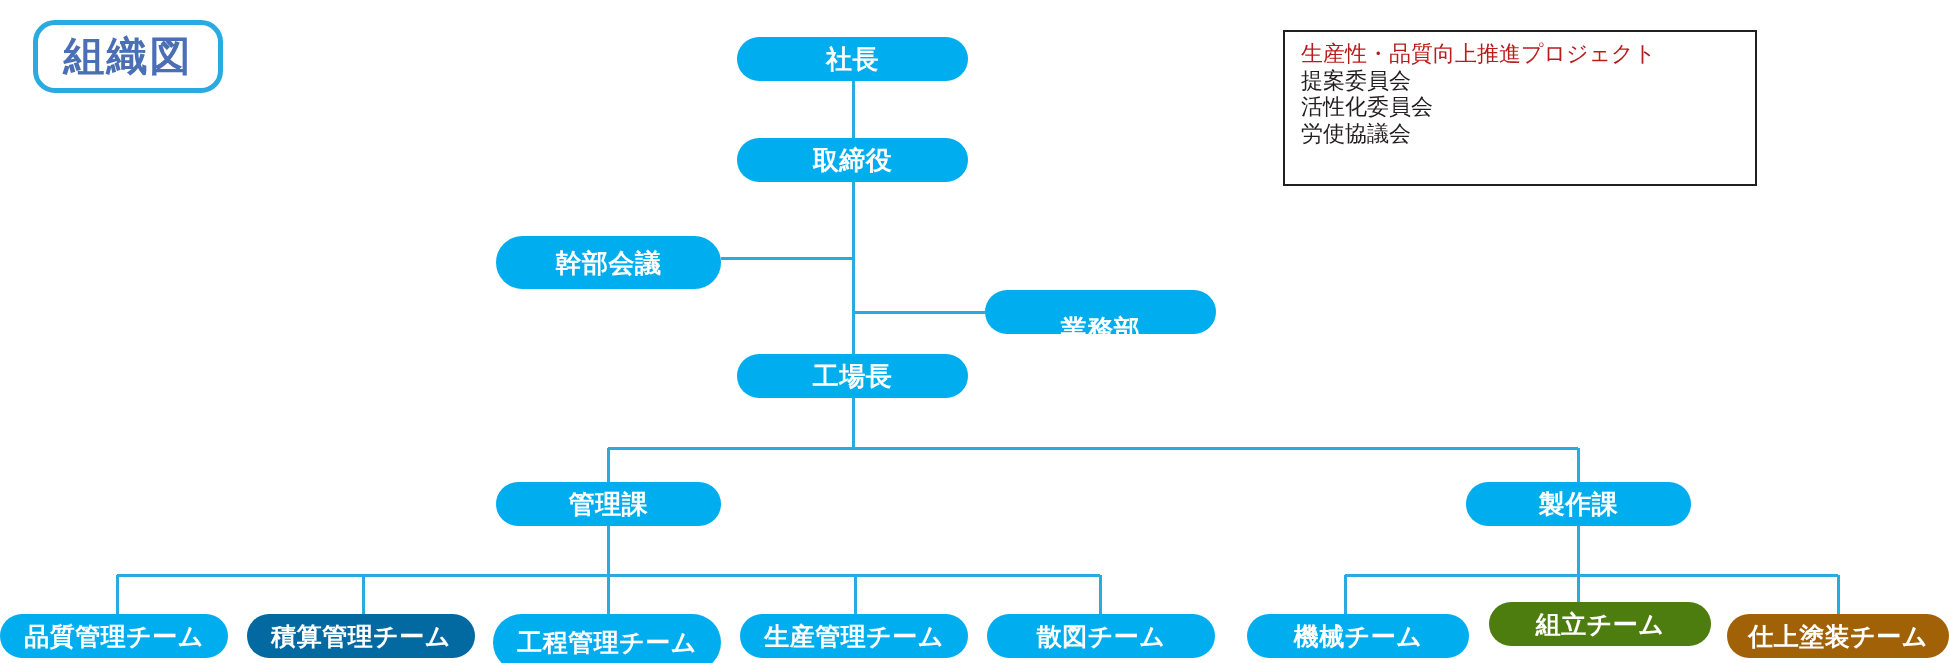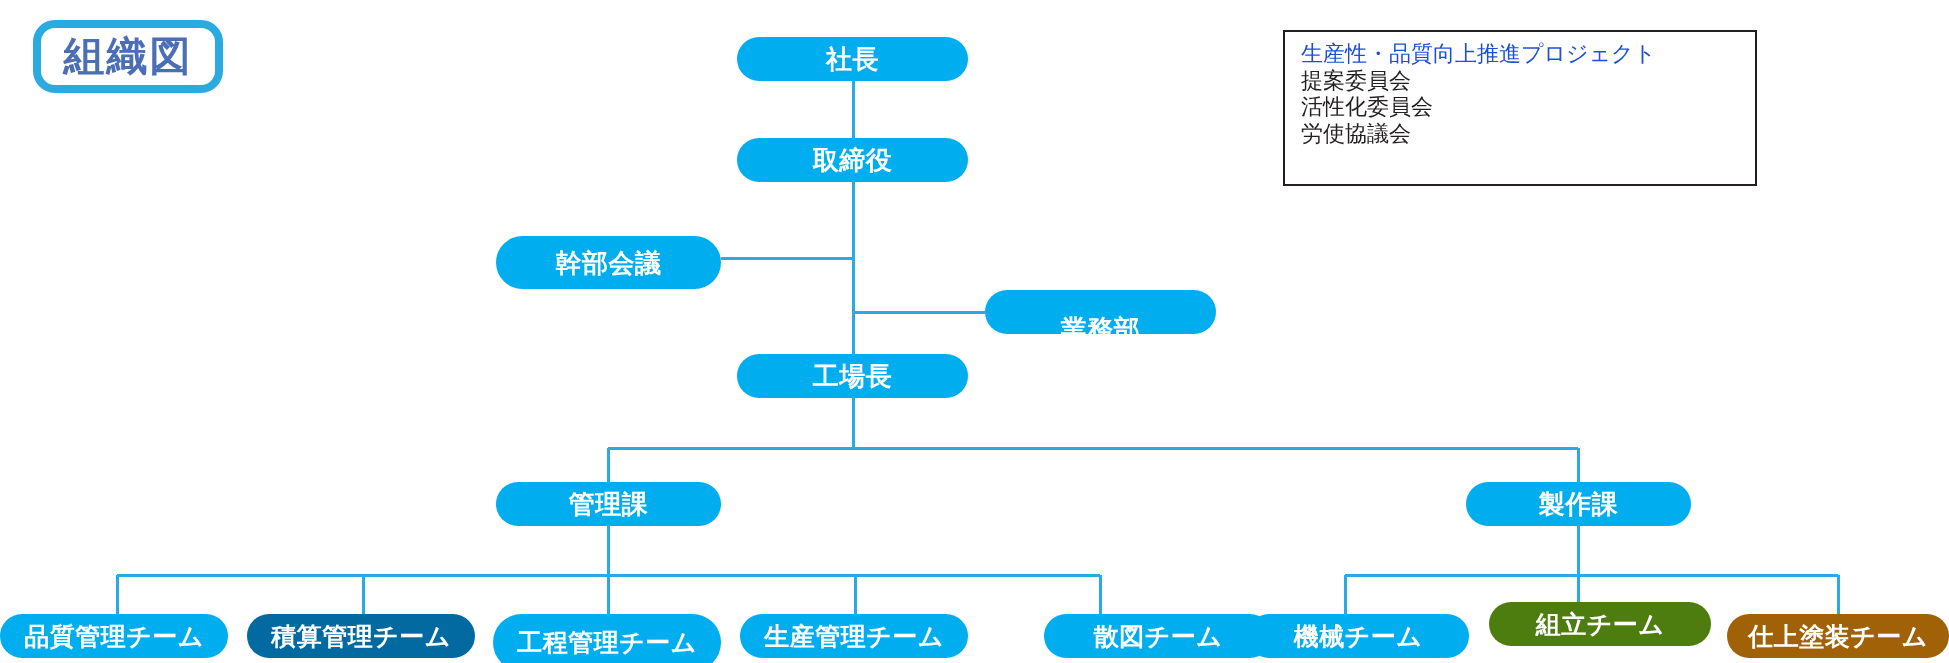--- a/index.html
+++ b/index.html
@@ -29,21 +29,21 @@
     pointer-events: none;
   }
 
   
   .title-badge {
     position: absolute;
     left: 33px;
     top: 20px;
     width: 190px;
     height: 73px;
-    border: 8px solid #737373;
+    border: 5px solid #737373;
     border-radius: 22px;
     background: #ffffff;
     box-sizing: border-box;
     display: flex;
     align-items: center;
     justify-content: center;
   }
   .title-badge .title-text {
     color: #4a6fb5;
     font-size: 41px;
@@ -132,21 +132,21 @@
       <line x1="1578" y1="575" x2="1578" y2="614"></line>
       <line x1="1838" y1="575" x2="1838" y2="614"></line>
     </g>
   </svg>
 
   <div class="title-badge" style="border-color: rgb(41, 171, 226);">
     <span class="title-text" style="color: rgb(74, 111, 181);">組織図</span>
   </div>
 
   <div class="legend-box" style="border-color: rgb(35, 31, 32);">
-    <div class="legend-line" style="color: #1d4ed8;">生産性・品質向上推進プロジェクト</div>
+    <div class="legend-line" style="color: #b91c1c;">生産性・品質向上推進プロジェクト</div>
     <div class="legend-line" style="color: rgb(35, 31, 32);">提案委員会</div>
     <div class="legend-line" style="color: rgb(35, 31, 32);">活性化委員会</div>
     <div class="legend-line" style="color: rgb(35, 31, 32);">労使協議会</div>
   </div>
 
   <div class="node" style="left: 737px; top: 37px; width: 231px; height: 44px; background: rgb(0, 174, 239);">
     <span class="node-label" style="color: rgb(255, 255, 255);">社長</span>
   </div>
   <div class="node" style="left: 737px; top: 138px; width: 231px; height: 44px; background: rgb(0, 174, 239);">
     <span class="node-label" style="color: rgb(255, 255, 255);">取締役</span>
@@ -171,21 +171,21 @@
   </div>
   <div class="node leaf" style="left: 247px; top: 614px; width: 228px; height: 44px; background: #0369a1;">
     <span class="node-label" style="color: rgb(255, 255, 255);">積算管理チーム</span>
   </div>
   <div class="node leaf" style="left: 493px; top: 614px; width: 228px; height: 57px; background: rgb(0, 174, 239); justify-content: center;">
     <span class="node-label" style="color: rgb(255, 255, 255);">工程管理チーム</span>
   </div>
   <div class="node leaf" style="left: 740px; top: 614px; width: 228px; height: 44px; background: rgb(0, 174, 239);">
     <span class="node-label" style="color: rgb(255, 255, 255);">生産管理チーム</span>
   </div>
-  <div class="node leaf" style="left: 1044px; top: 614px; width: 228px; height: 44px; background: rgb(0, 174, 239);">
+  <div class="node leaf" style="left: 987px; top: 614px; width: 228px; height: 44px; background: rgb(0, 174, 239);">
     <span class="node-label" style="color: rgb(255, 255, 255);">散図チーム</span>
   </div>
   <div class="node leaf" style="left: 1247px; top: 614px; width: 222px; height: 44px; background: rgb(0, 174, 239);">
     <span class="node-label" style="color: rgb(255, 255, 255);">機械チーム</span>
   </div>
   <div class="node leaf" style="left: 1489px; top: 602px; width: 222px; height: 44px; background: #4d7c0f;">
     <span class="node-label" style="color: rgb(255, 255, 255);">組立チーム</span>
   </div>
   <div class="node leaf" style="left: 1727px; top: 614px; width: 222px; height: 44px; background: #a16207;">
     <span class="node-label" style="color: rgb(255, 255, 255);">仕上塗装チーム</span>

